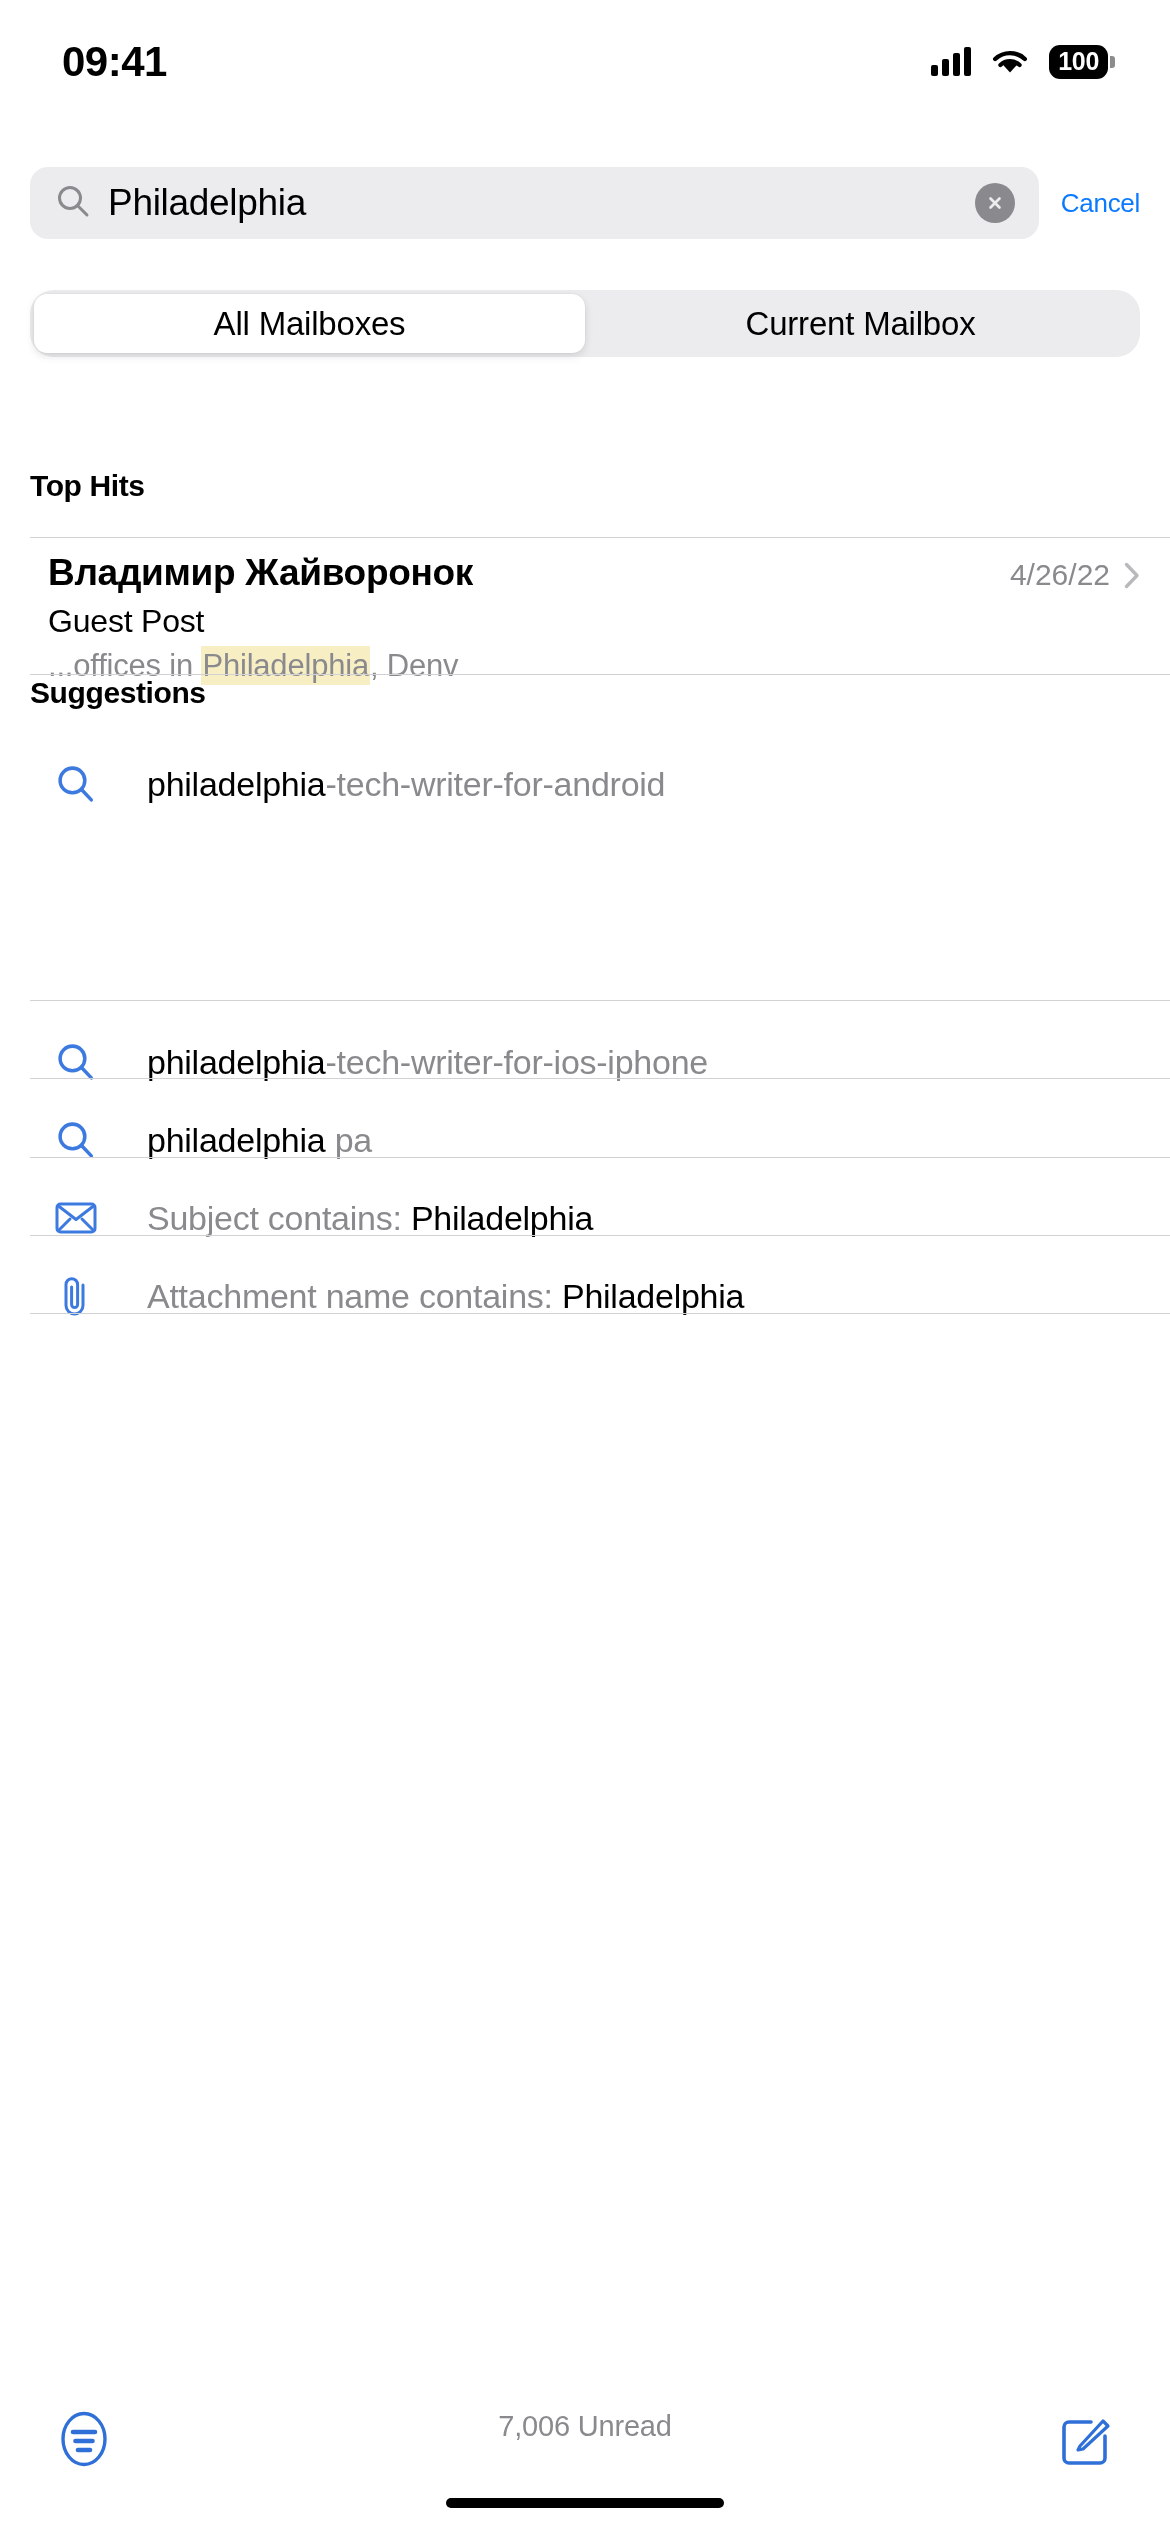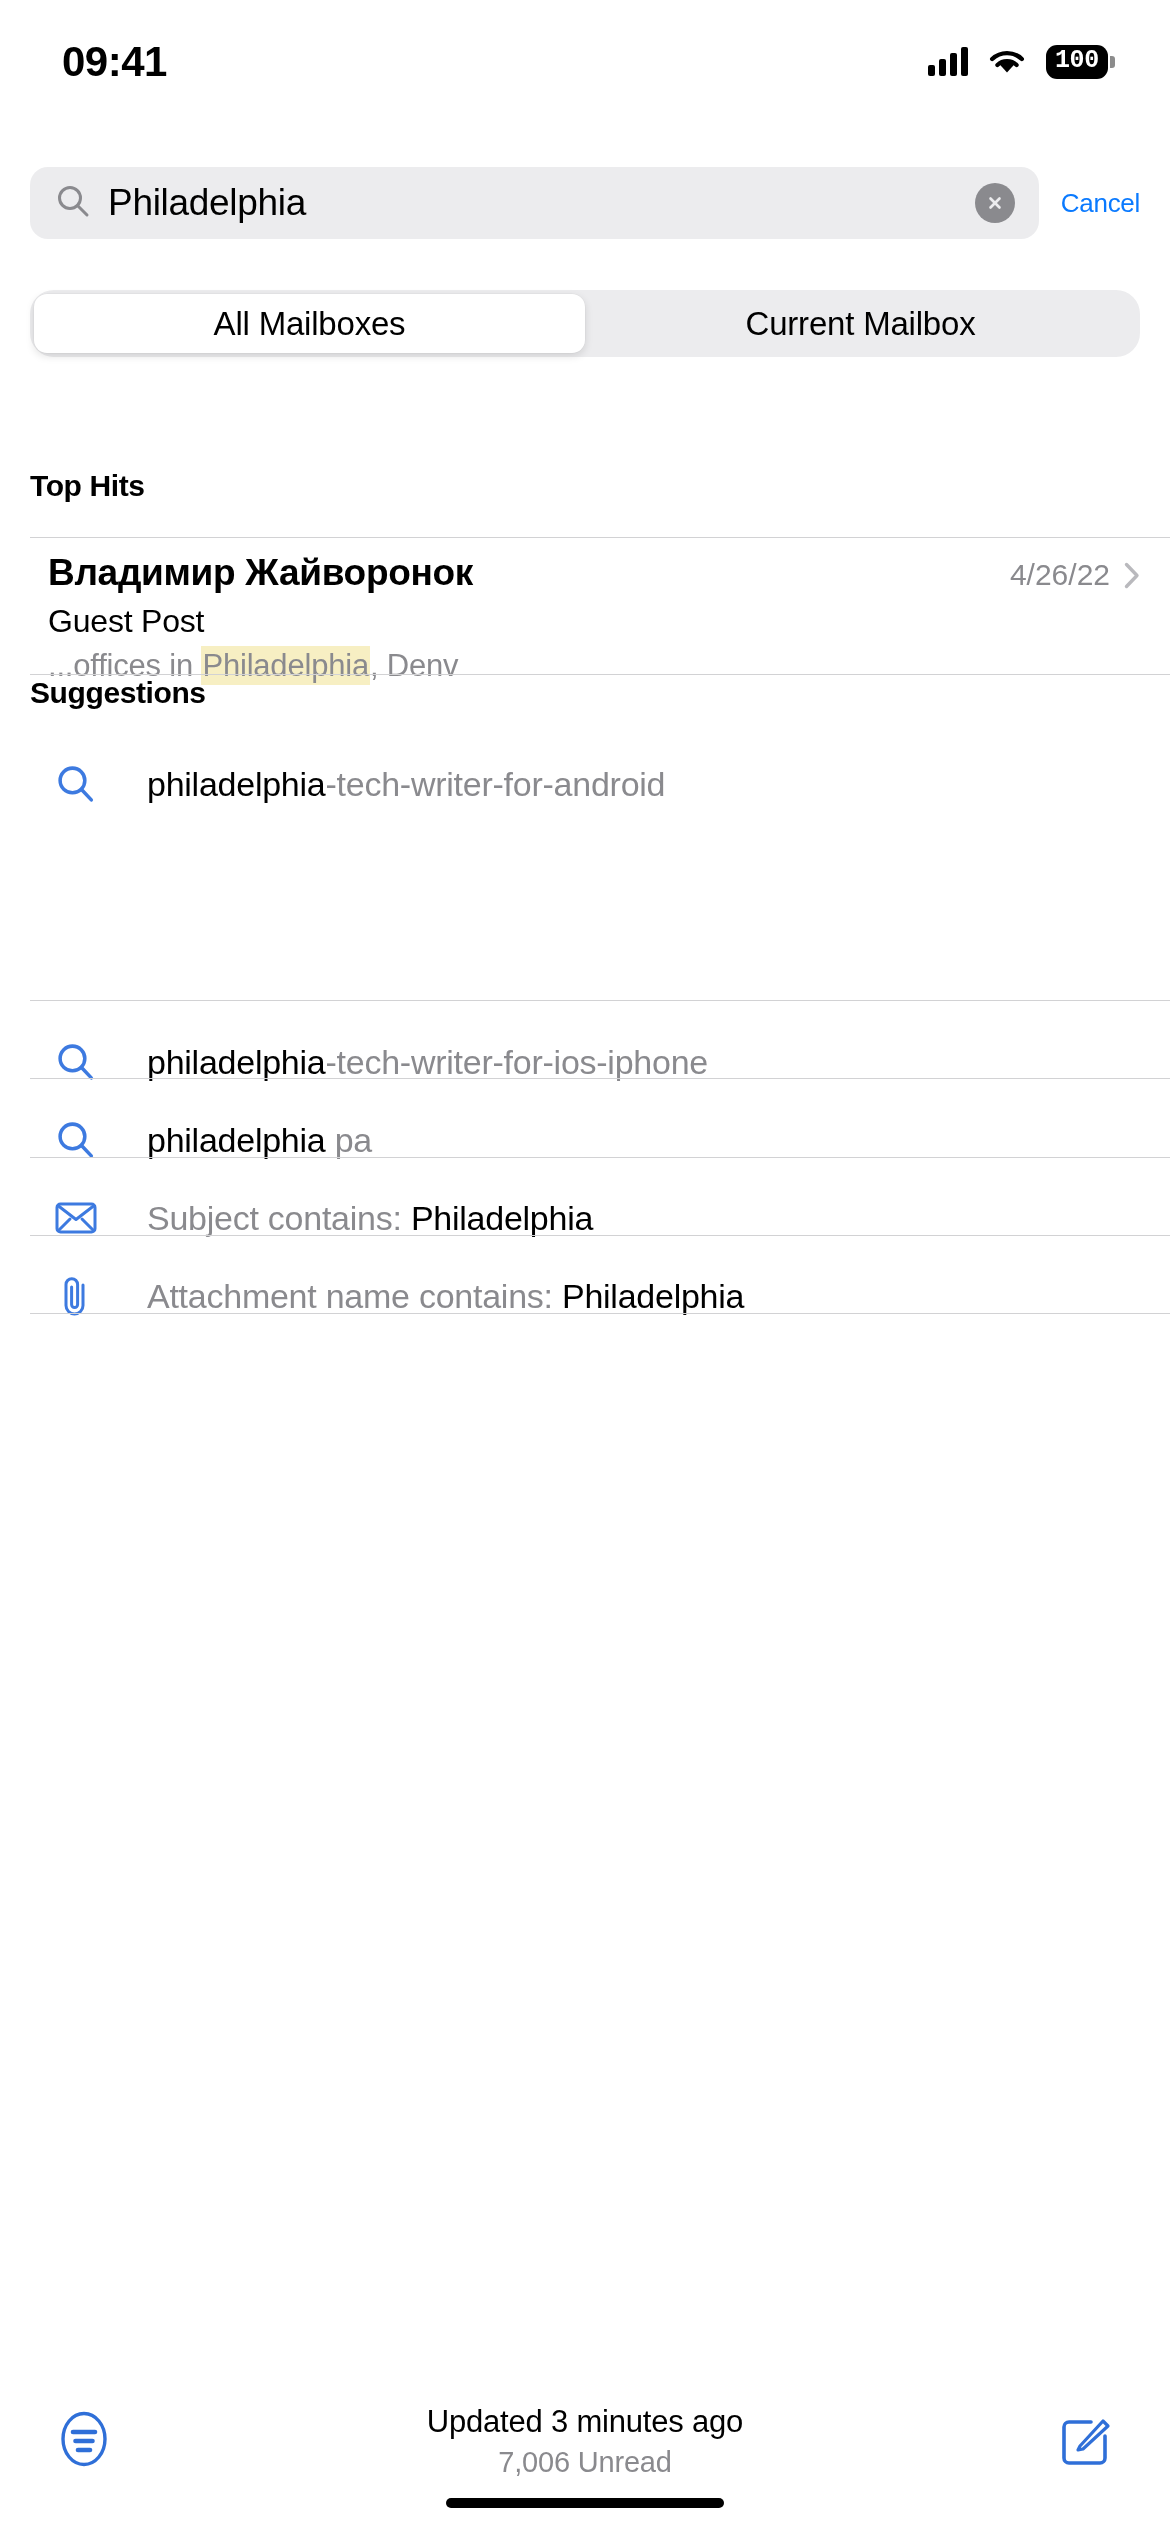--- a/index.html
+++ b/index.html
@@ -26,21 +26,20 @@
     font-size: 42px;
     font-weight: 700;
     letter-spacing: -0.5px;
     color: #000;
     line-height: 1;
   }
   .status-right {
     display: flex;
     align-items: center;
     gap: 20px;
-    font-family: Liberation Mono, monospace;
   }
   .signal-bars { display: flex; align-items: flex-end; gap: 4px; height: 28px; }
   .signal-bars i { display: block; width: 7px; background: #000; border-radius: 2px; }
   .signal-bars i:nth-child(1) { height: 11px; }
   .signal-bars i:nth-child(2) { height: 17px; }
   .signal-bars i:nth-child(3) { height: 23px; }
   .signal-bars i:nth-child(4) { height: 29px; }
   .wifi-icon { width: 38px; height: 28px; display: block; }
   .battery-badge {
     background: #000;
@@ -394,21 +393,20 @@
     <span>
       <svg width="62" height="62" viewBox="0 0 62 62">
         <ellipse cx="31" cy="31" rx="21" ry="25.5" stroke="#2f6fd8" stroke-width="3.4" fill="none"></ellipse>
         <line x1="20" y1="24" x2="42" y2="24" stroke="#2f6fd8" stroke-width="4.6" stroke-linecap="round"></line>
         <line x1="22.5" y1="33" x2="39.5" y2="33" stroke="#2f6fd8" stroke-width="4.6" stroke-linecap="round"></line>
         <line x1="25" y1="42" x2="37" y2="42" stroke="#2f6fd8" stroke-width="4.6" stroke-linecap="round"></line>
       </svg>
     </span>
   </div>
   <div class="toolbar-status">
-    <div class="tb-line1">Updated 3 minutes ago</div>
     <div class="tb-line2">7,006 Unread</div>
   </div>
   <div class="tb-icon">
     <span>
       <svg width="62" height="62" viewBox="0 0 62 62">
         <path d="M50 28 V50 a5 5 0 0 1 -5 5 H14 a5 5 0 0 1 -5 -5 V19 a5 5 0 0 1 5 -5 H36" stroke="#2f6fd8" stroke-width="3.6" fill="none" stroke-linecap="round" stroke-linejoin="round"></path>
         <path d="M25 38 L48 13 l5 5 L28 41 l-5 1 z" stroke="#2f6fd8" stroke-width="3.2" fill="none" stroke-linejoin="round"></path>
       </svg>
     </span>
   </div>

